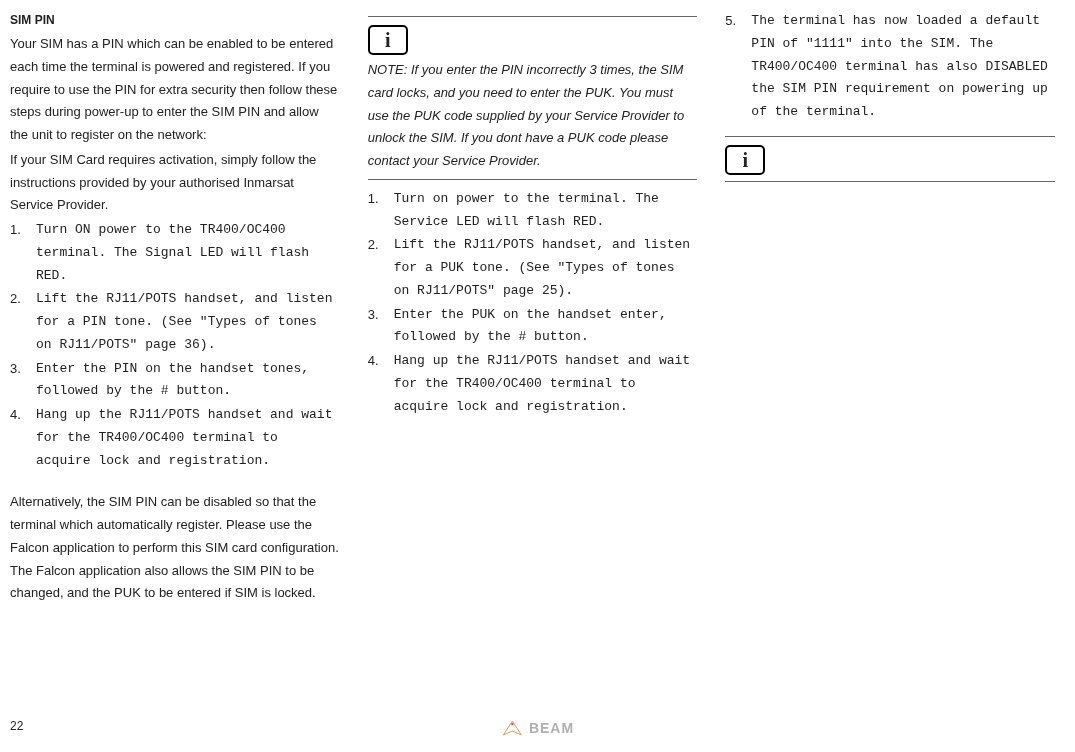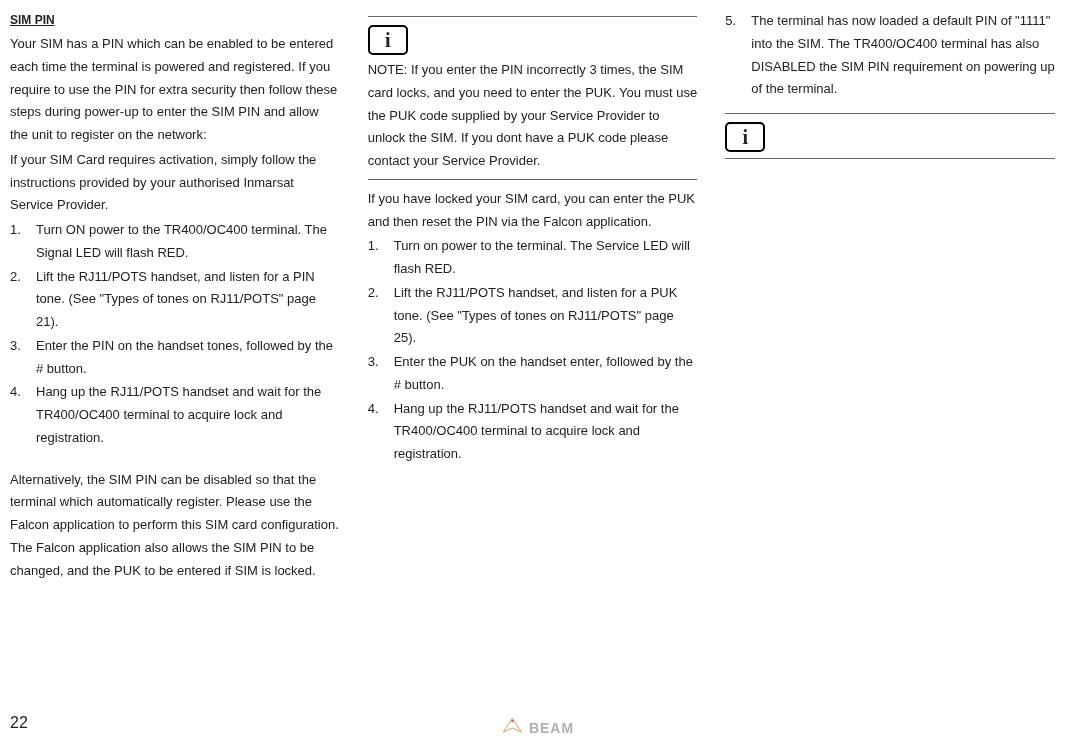--- a/index.html
+++ b/index.html
@@ -23,73 +23,75 @@
       gap: 28px;
     }
     .col {
       flex: 1;
       min-width: 0;
     }
     .section-title {
       font-weight: bold;
       font-size: 12px;
       margin-bottom: 2px;
-      text-decoration: underline;
     }
     .para {
       margin-bottom: 2px;
     }
     ol {
       list-style: none;
       padding: 0;
     }
     ol li {
       display: flex;
       margin-bottom: 1px;
     }
     ol li .num {
       width: 26px;
       flex-shrink: 0;
     }
     ol li .body {
       flex: 1;
+      font-family: Liberation Mono, monospace;
     }
     .hr {
       border: none;
       border-top: 1px solid #666;
       margin: 6px 0 8px 0;
     }
     .note-italic {
+      font-style: italic;
     }
     .info-icon {
       width: 40px;
       height: 30px;
       border: 2px solid #000;
       border-radius: 5px;
       display: flex;
       align-items: center;
       justify-content: center;
       font-family: Georgia, serif;
       font-size: 20px;
       font-weight: bold;
       margin: 2px 0 4px 0;
       line-height: 1;
     }
     .page-number {
       position: absolute;
       bottom: 15px;
       left: 10px;
-      font-size: 16px;
+      font-size: 12px;
     }
     .logo {
       position: absolute;
       bottom: 12px;
       left: 50%;
       transform: translateX(-50%);
       display: flex;
+      align-items: center;
       gap: 6px;
     }
     .logo-mark {
       width: 22px;
       height: 18px;
       position: relative;
     }
     .logo-text {
       font-size: 14px;
       font-weight: bold;
@@ -105,41 +107,40 @@
     <div class="section-title">SIM PIN</div>
     <div class="para">Your SIM has a PIN which can be enabled to be entered each time the terminal is powered and registered.  If you require to use the PIN for extra security then follow these steps during power-up to enter the SIM PIN and allow the unit to register on the network:</div>
     <div class="para">If your SIM Card requires activation, simply follow the instructions provided by your authorised Inmarsat Service Provider.</div>
     <ol>
       <li>
           <span class="num">1.</span>
           <span class="body">Turn ON power to the TR400/OC400 terminal.  The Signal LED will flash RED.</span>
         </li>
       <li>
           <span class="num">2.</span>
-          <span class="body">Lift the RJ11/POTS handset, and listen for a PIN tone. (See "Types of tones on RJ11/POTS" page 21).</span>
+          <span class="body">Lift the RJ11/POTS handset, and listen for a PIN tone. (See "Types of tones on RJ11/POTS" page 36).</span>
         </li>
       <li>
           <span class="num">3.</span>
           <span class="body">Enter the PIN on the handset tones, followed by the  # button.</span>
         </li>
       <li>
           <span class="num">4.</span>
           <span class="body">Hang up the RJ11/POTS handset and wait for the TR400/OC400 terminal to acquire lock and registration.</span>
         </li>
     </ol>
     <div style="height:18px"></div>
     <div class="para">Alternatively, the SIM PIN can be disabled so that the terminal which automatically register.  Please use the Falcon application to perform this SIM card configuration. The Falcon application also allows the SIM PIN to be changed, and the PUK to be entered if SIM is locked.</div>
   </div>
 
   <div class="col">
     <hr class="hr">
     <div class="info-icon">i</div>
     <div class="para note-italic">NOTE:  If you enter the PIN incorrectly 3 times, the SIM card locks, and you need to enter the PUK.  You must use the PUK code supplied by your Service Provider to unlock the SIM. If you dont have a PUK code please contact your Service Provider.</div>
     <hr class="hr">
-    <div class="para">If you have locked your SIM card, you can enter the PUK and then reset the PIN via the Falcon application.</div>
     <ol>
       <li>
           <span class="num">1.</span>
           <span class="body">Turn on power to the terminal.  The Service LED will flash RED.</span>
         </li>
       <li>
           <span class="num">2.</span>
           <span class="body">Lift the RJ11/POTS handset, and listen for a PUK tone. (See "Types of tones on RJ11/POTS" page 25).</span>
         </li>
       <li>

